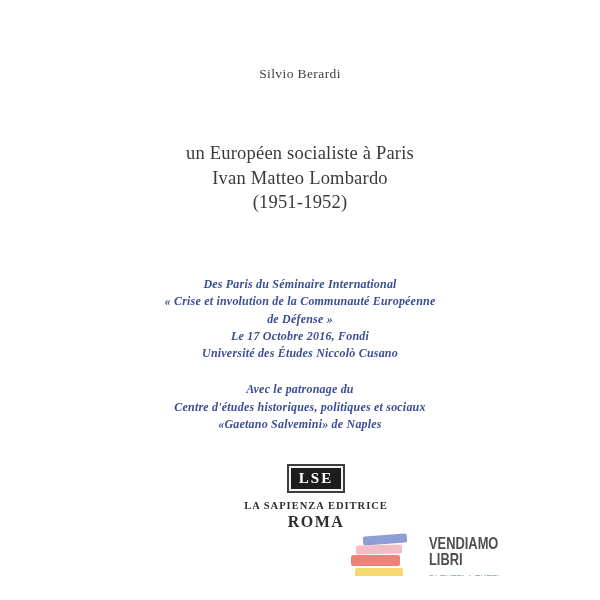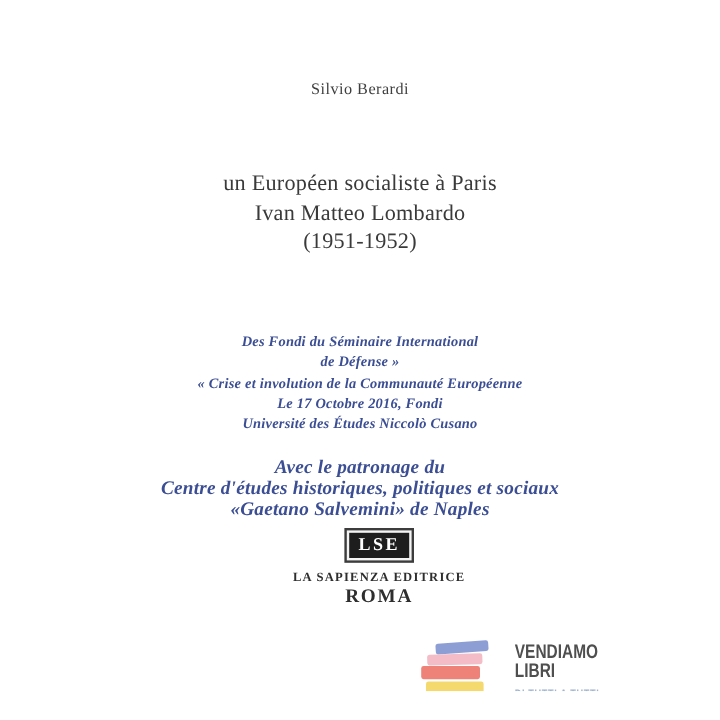--- a/index.html
+++ b/index.html
@@ -32,26 +32,26 @@
     font-style:italic;
     font-weight:bold;
     font-size:12px;
     line-height:17.3px;
     letter-spacing:0.2px;
   }
   .patronage-block {
     top:381px;
     font-style:italic;
     font-weight:bold;
-    font-size:16px;
+    font-size:12px;
     line-height:17.5px;
     letter-spacing:0.2px;
   }
 
-  .publisher-block { top:440px;padding-left:32px; }
+  .publisher-block { top:464px;padding-left:32px; }
   .lse-box {
     display:inline-block;
     border:2px solid #3c3c3c;
     padding:2px;
     background:#f4f4f4;
   }
   .lse-inner {
     background:#1d1d1d;
     color:#ffffff;
     font-family:"Liberation Serif", serif;
@@ -130,23 +130,23 @@
 
   <div class="centered author">Silvio Berardi</div>
 
   <div class="centered title-block">
     <div>un Européen socialiste à Paris</div>
     <div>Ivan Matteo Lombardo</div>
     <div>(1951-1952)</div>
   </div>
 
   <div class="centered seminar-block" style="color: rgb(59, 78, 148);">
-    <div>Des Fondi du Séminaire International</div>
+    <div>Des Paris du Séminaire International</div>
+    <div>« Crise et involution de la Communauté Européenne</div>
     <div>de Défense »</div>
-    <div>« Crise et involution de la Communauté Européenne</div>
     <div>Le 17 Octobre 2016, Fondi</div>
     <div>Université des Études Niccolò Cusano</div>
   </div>
 
   <div class="centered patronage-block" style="color: rgb(59, 78, 148);">
     <div>Avec le patronage du</div>
     <div>Centre d'études historiques, politiques et sociaux</div>
     <div>«Gaetano Salvemini» de Naples</div>
   </div>
 

